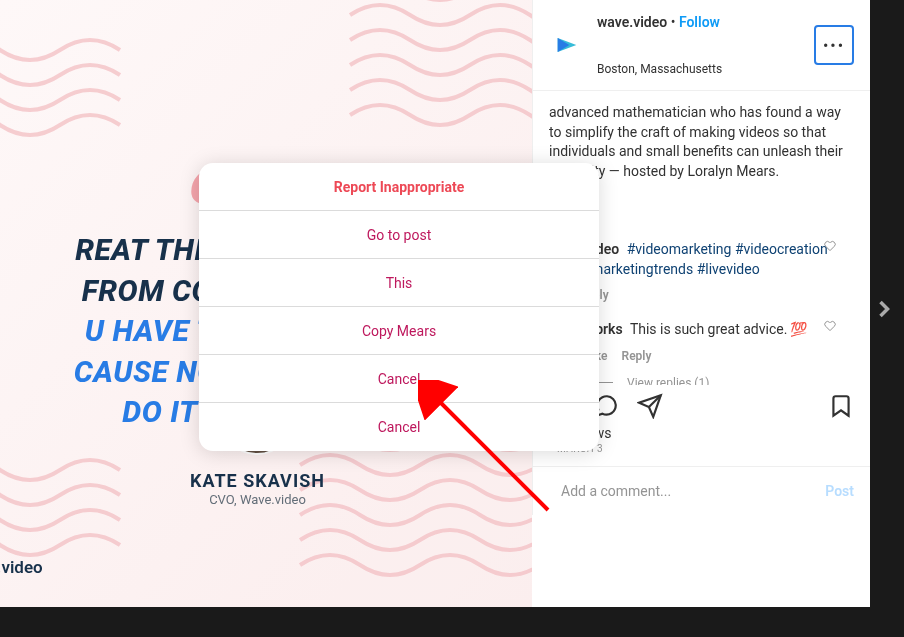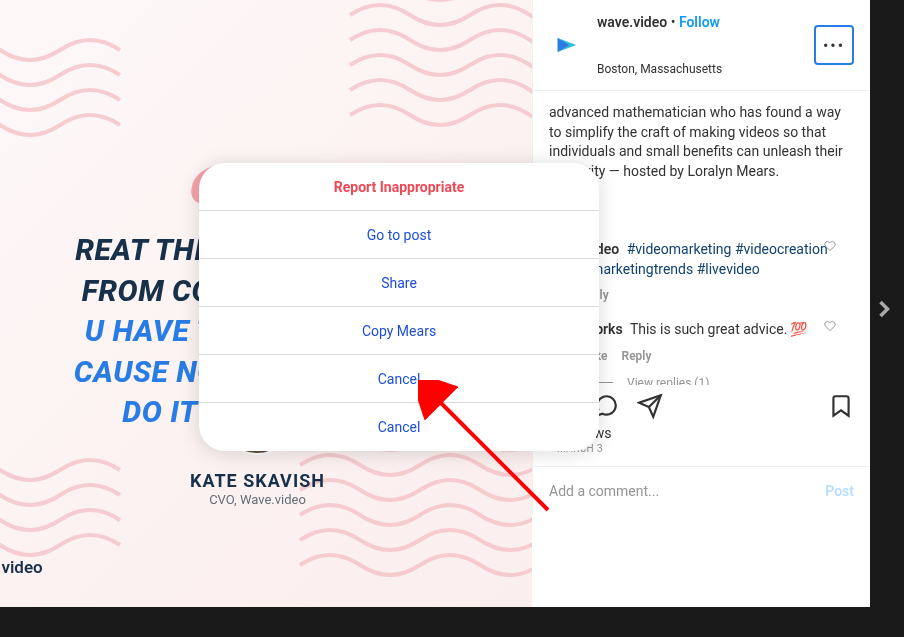--- a/index.html
+++ b/index.html
@@ -221,49 +221,49 @@
       color: #8e8e8e;
       letter-spacing: 0.4px;
     }
     .comment-input {
       border-top: 1px solid #efefef;
       padding: 16px;
       display: flex;
       align-items: center;
       font-size: 14px;
     }
-    .comment-input span:first-child { color: #8e8e8e; flex: 1; }
+    .comment-input span:first-child { color: #8e8e8e; flex: 1; margin-left: 12px; }
     .post-btn { color: #b3dbff; font-weight: 600; cursor: pointer; margin-left: 20px; }
     .nav-next {
       position: absolute;
       right: 6px;
       top: 295px;
       width: 28px;
       height: 28px;
       color: #aaa;
       cursor: pointer;
     }
     .modal {
       position: absolute;
       left: 199px;
       top: 163px;
       width: 400px;
       background: #fff;
-      border-radius: 26px;
+      border-radius: 14px;
       overflow: hidden;
       z-index: 40;
       box-shadow: 0 2px 20px rgba(0,0,0,0.15);
     }
     .modal-item {
       height: 48px;
       display: flex;
       align-items: center;
       justify-content: center;
       font-size: 14px;
-      color: #1d4ed8;
+      color: #be185d;
       border-bottom: 1px solid #dbdbdb;
       cursor: pointer;
     }
     .modal-item:last-child { border-bottom: none; }
     .modal-item.danger {
       color: #ed4956;
       font-weight: 700;
     }
     .arrow-annotation {
       position: absolute;
@@ -416,21 +416,21 @@
 
 <div class="nav-next">
   <svg viewBox="0 0 24 24" fill="none" stroke="currentColor" stroke-width="3">
       <polyline points="9 18 15 12 9 6"></polyline>
     </svg>
 </div>
 
 <div class="modal">
   <div class="modal-item danger">Report Inappropriate</div>
   <div class="modal-item">Go to post</div>
-  <div class="modal-item">Share</div>
+  <div class="modal-item">This</div>
   <div class="modal-item">Copy Mears</div>
   <div class="modal-item">Cancel</div>
   <div class="modal-item">Cancel</div>
 </div>
 
 <svg class="arrow-annotation" width="150" height="140">
   <defs>
     <marker id="ah" markerWidth="12" markerHeight="12" refX="2" refY="6" orient="auto">
       <path d="M0,0 L12,6 L0,12 Z" fill="#ff0000"></path>
     </marker>

